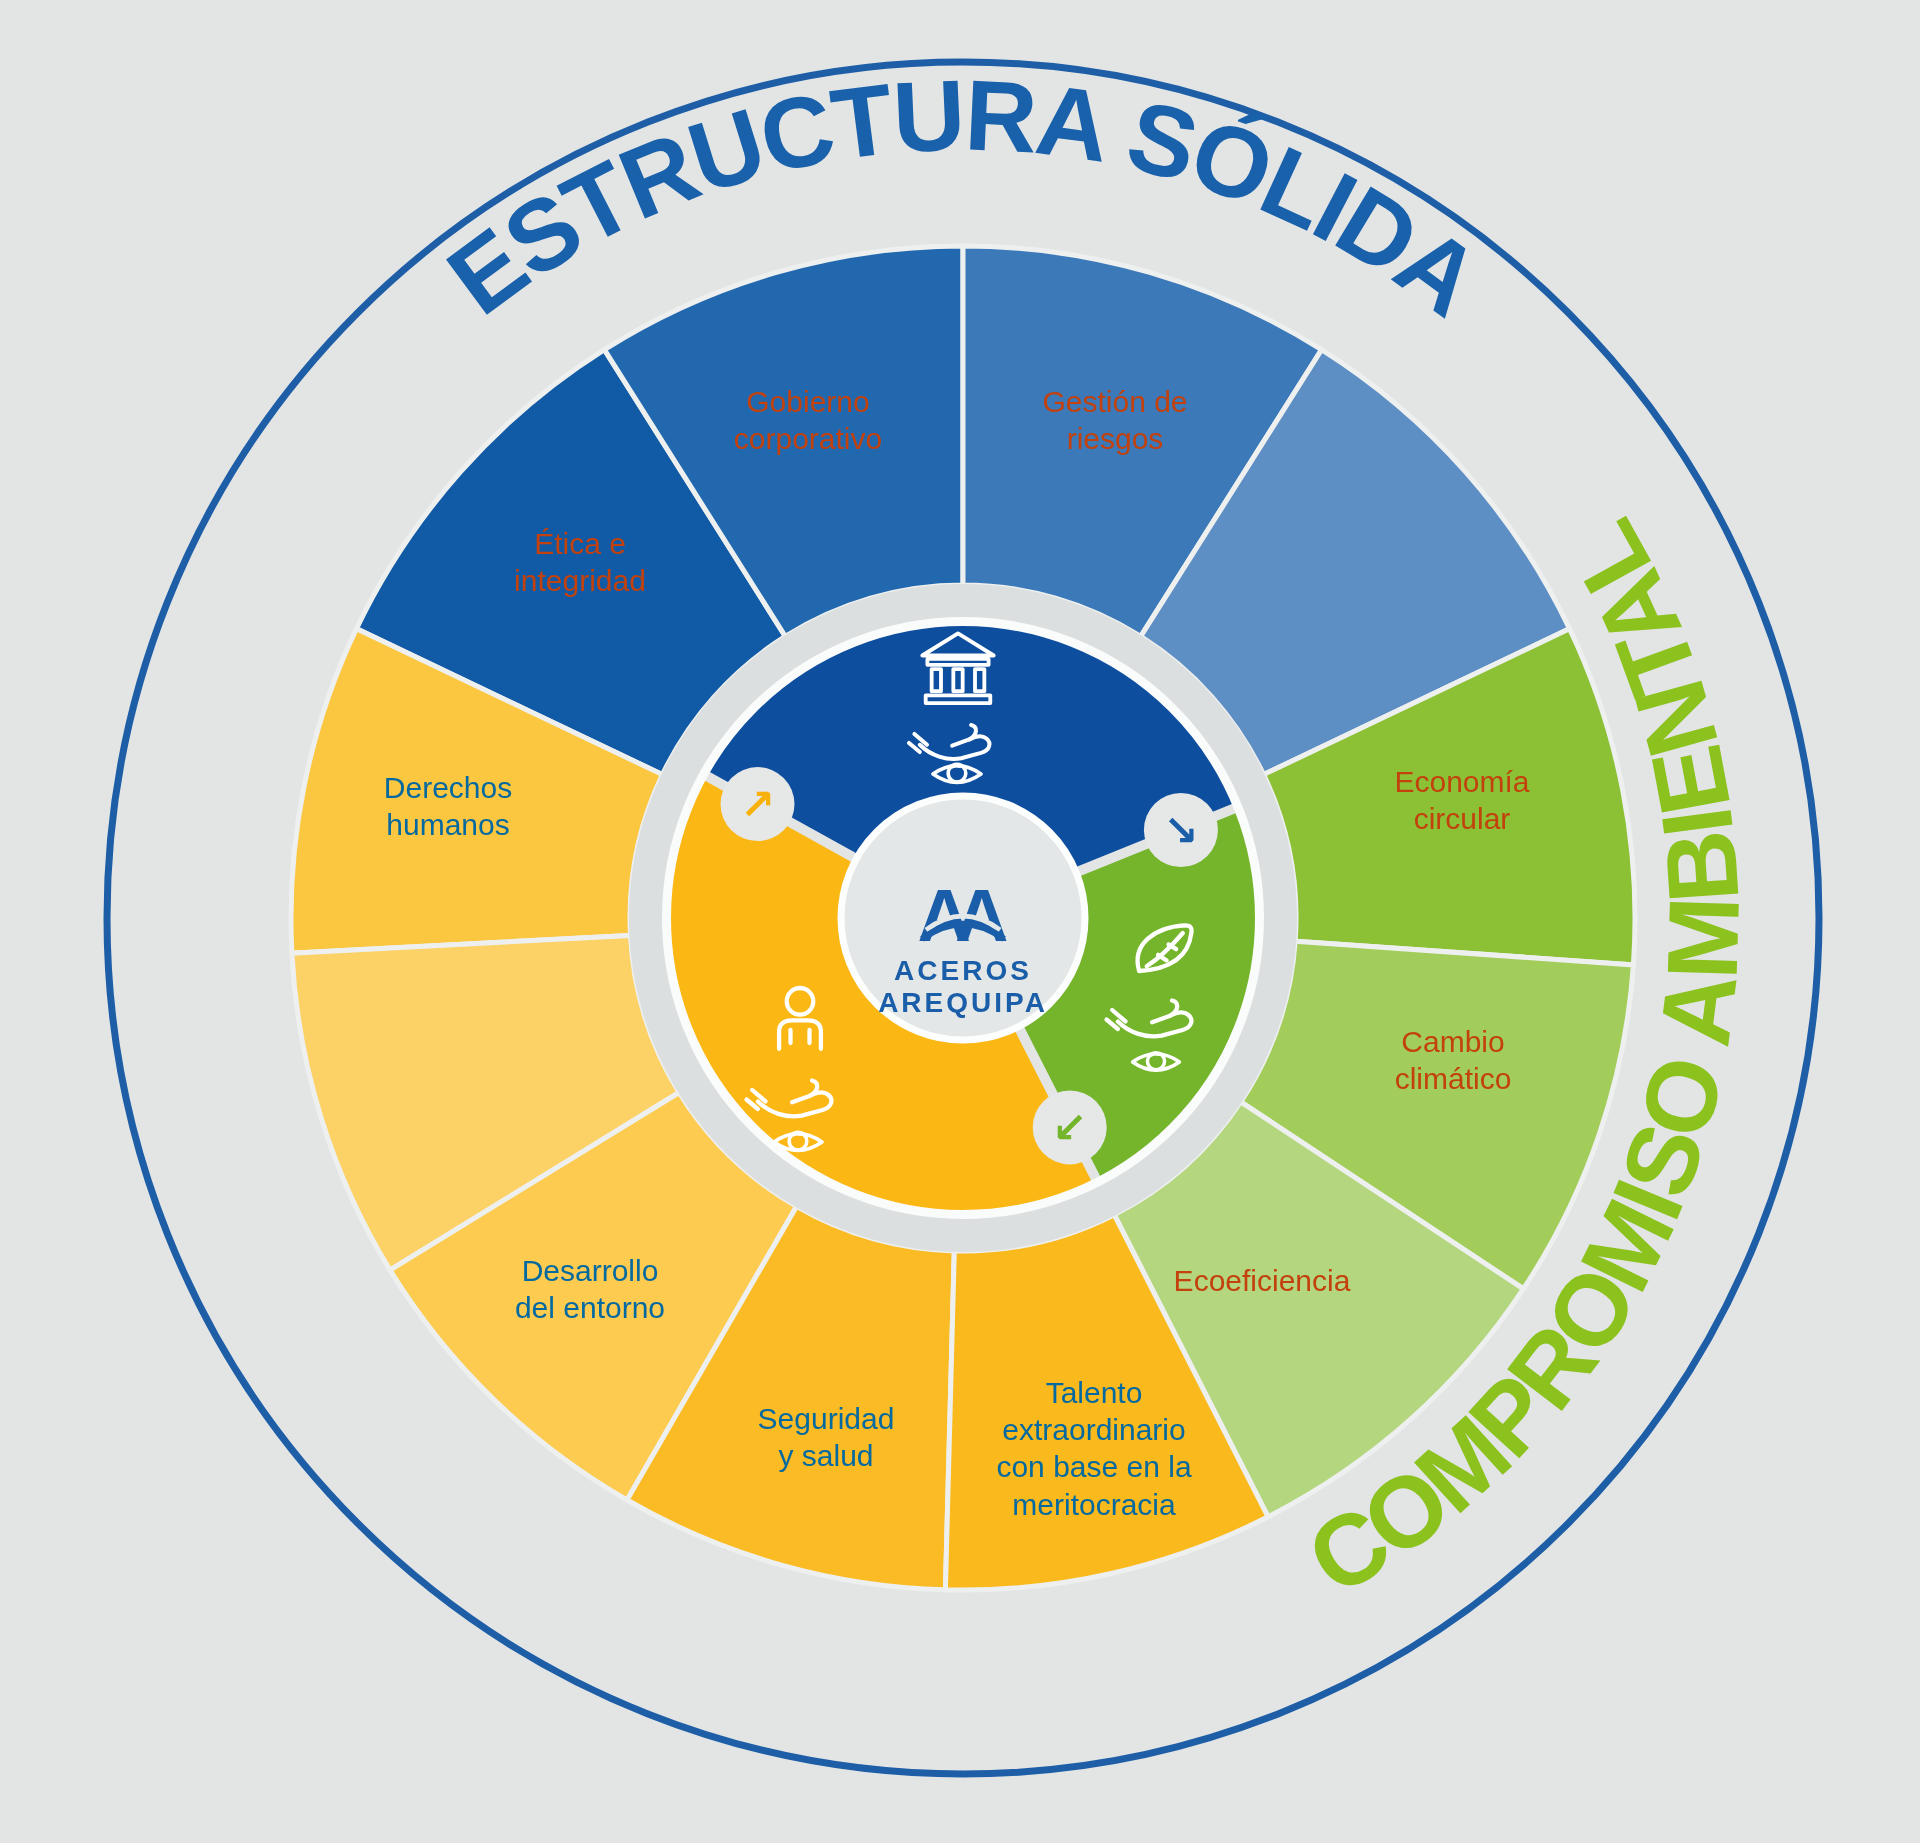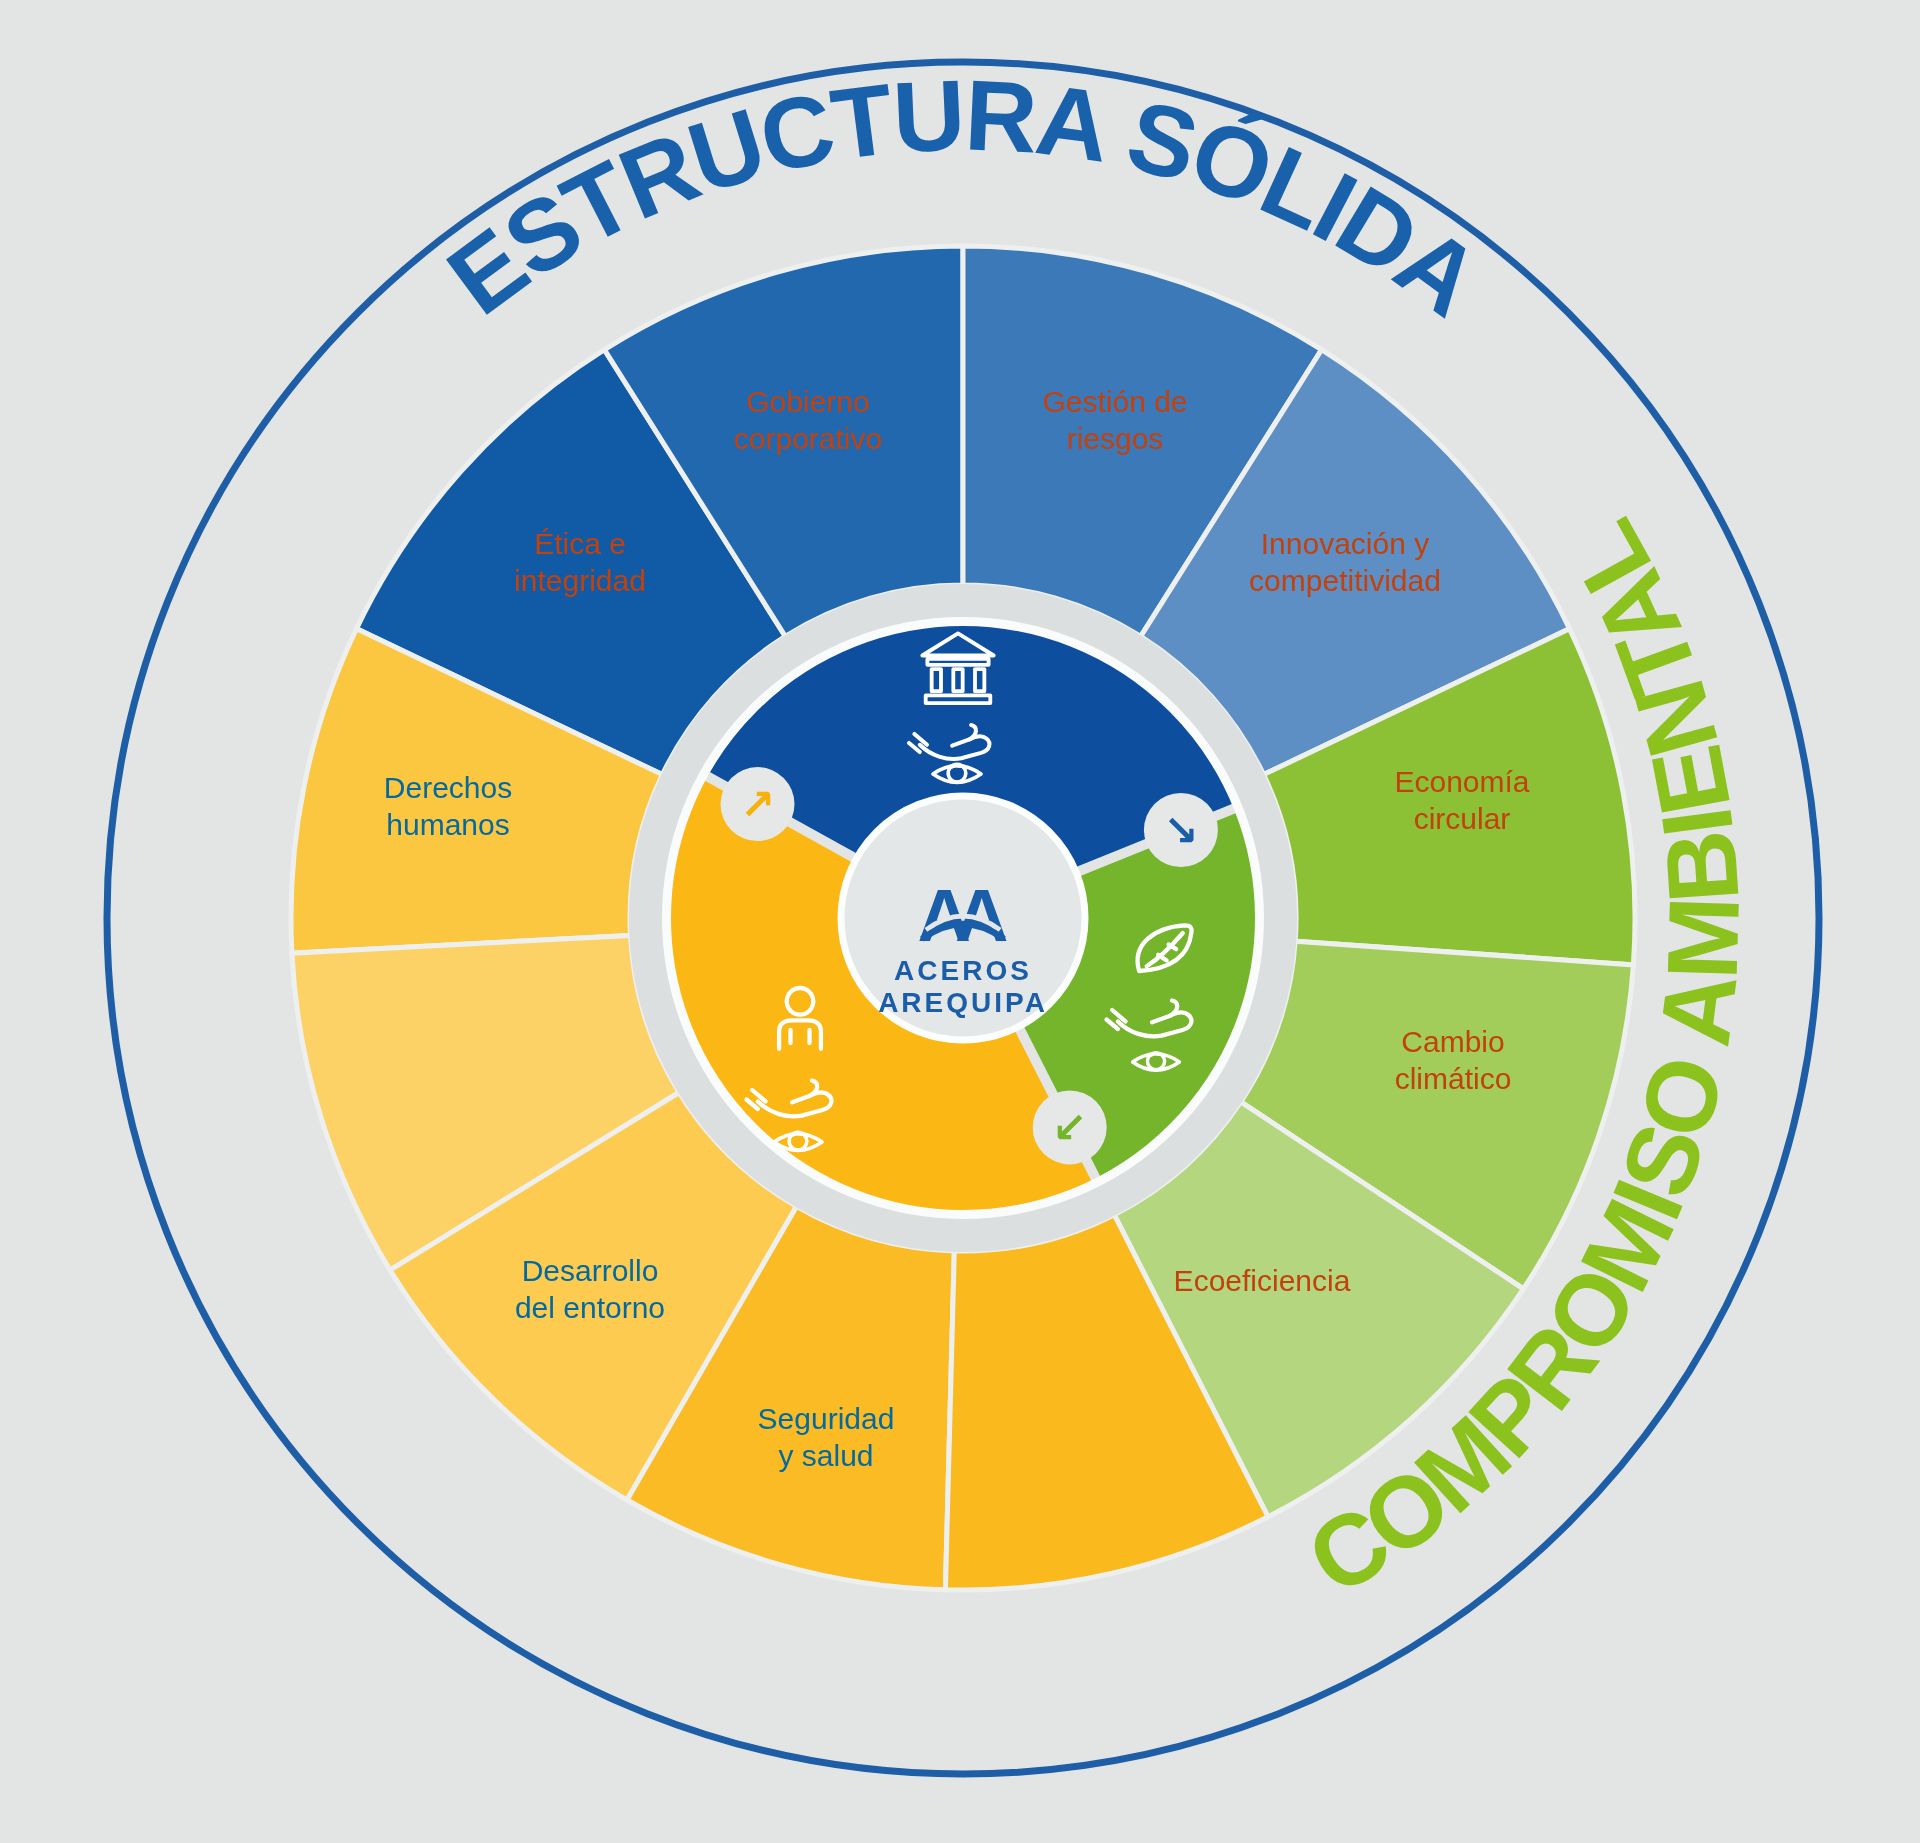--- a/index.html
+++ b/index.html
@@ -160,27 +160,29 @@
     <text class="logo-line" x="963" y="1012" text-anchor="middle" fill="#1A5DA8">AREQUIPA</text>
   </g>
 </svg>
 
 <div class="seg-label txt-white" style="left:580px;top:562px;">Ética e
 integridad</div>
 <div class="seg-label txt-white" style="left:808px;top:420px;">Gobierno
 corporativo</div>
 <div class="seg-label txt-white" style="left:1115px;top:420px;">Gestión de
 riesgos</div>
-<div class="seg-label txt-white" style="left:1345px;top:562px;">Innovación y
-competitividad</div>
 <div class="seg-label txt-white" style="left:1462px;top:800px;">Economía
 circular</div>
 <div class="seg-label txt-white" style="left:1453px;top:1052px;margin-top:8px;">Cambio
 climático</div>
 <div class="seg-label txt-white" style="left:1262px;top:1281px;">Ecoeficiencia</div>
 <div class="seg-label txt-blue" style="left:448px;top:806px;">Derechos
 humanos</div>
 <div class="seg-label txt-blue" style="left:590px;top:1289px;">Desarrollo
 del entorno</div>
 <div class="seg-label txt-blue" style="left:826px;top:1437px;">Seguridad
 y salud</div>
+<div class="seg-label txt-blue" style="left:1094px;top:1448px;">Talento
+extraordinario
+con base en la
+meritocracia</div>
 
 </div>
 
 </body></html>

